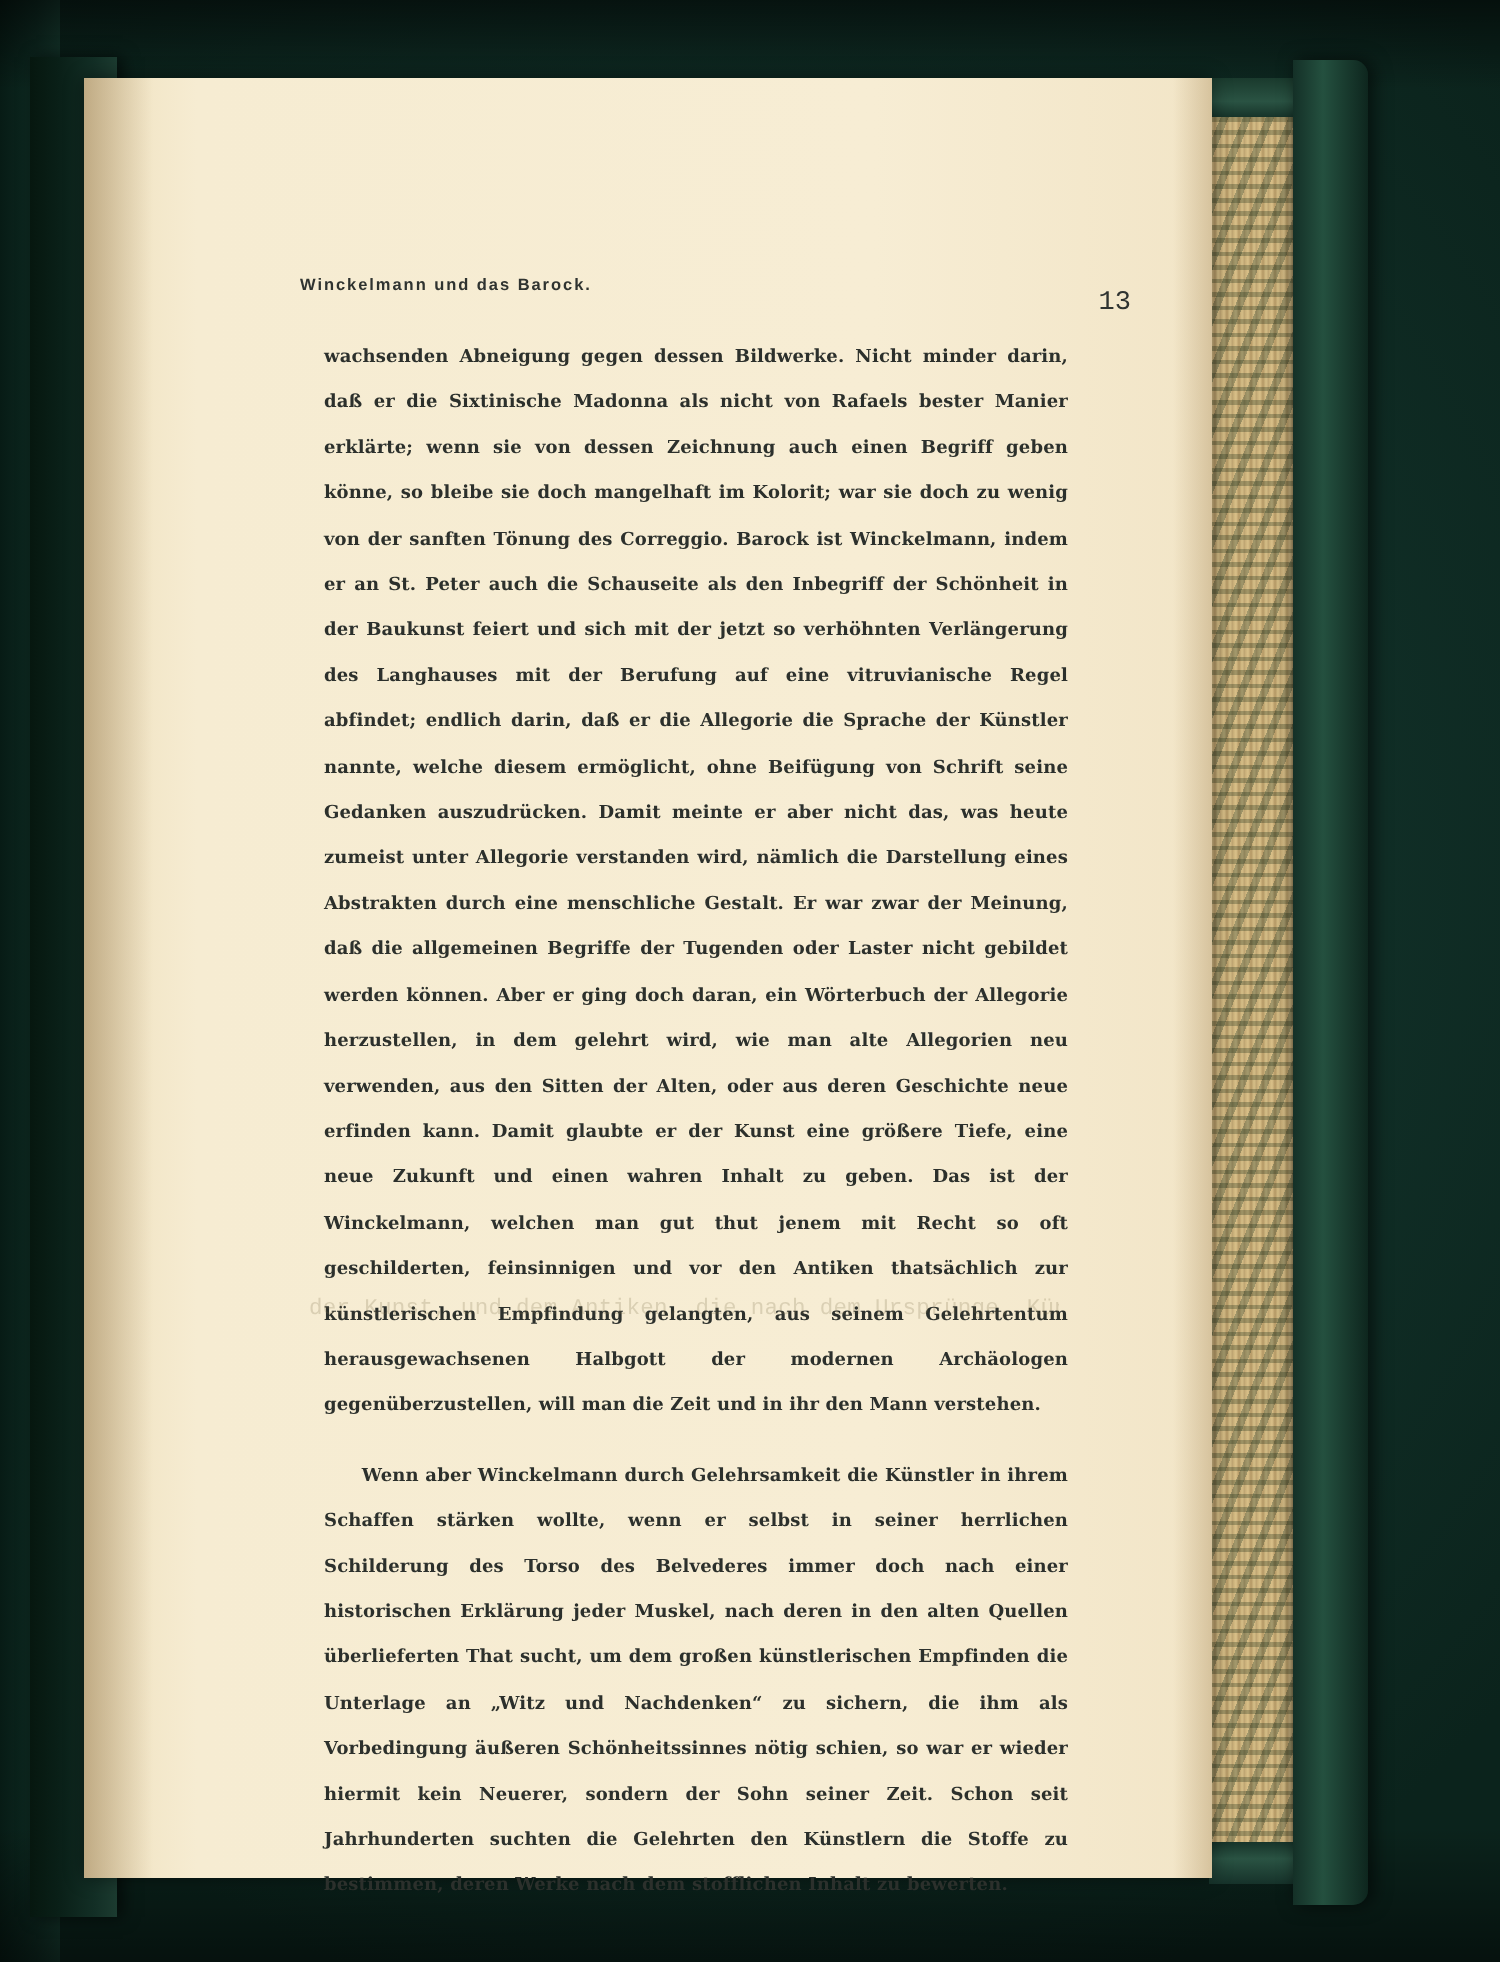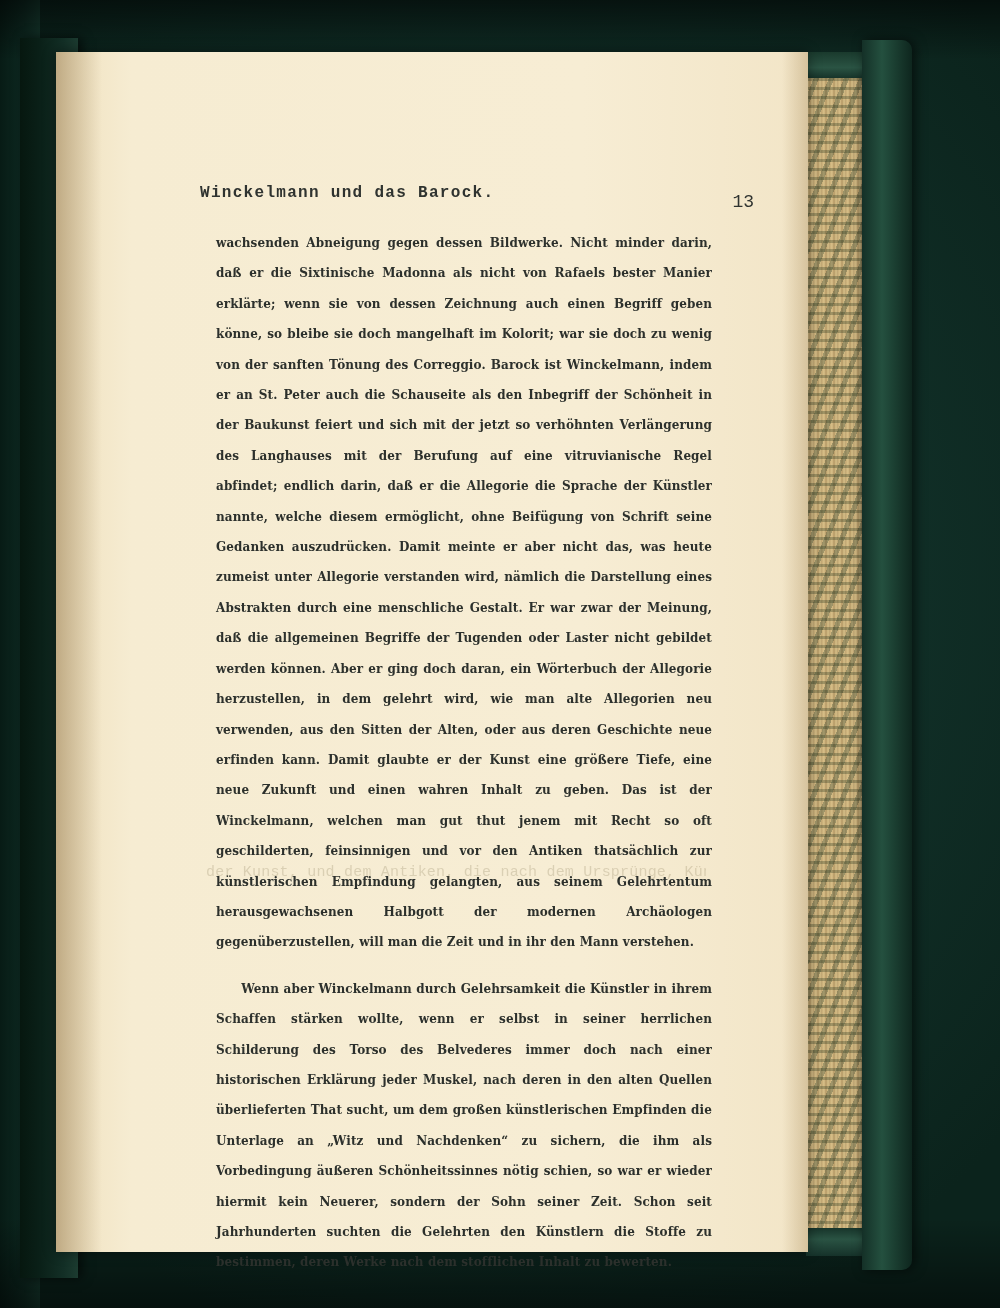--- a/index.html
+++ b/index.html
@@ -119,22 +119,22 @@
     left: 144px; top: 132px;
     width: 528px;
   }
   .runhead {
     display: flex;
     align-items: baseline;
     justify-content: space-between;
     margin-bottom: 26px;
   }
   .runhead-title {
-    font-family: Liberation Mono, monospace;
-    font-size: 16px;
+    font-family: Liberation Sans, sans-serif;
+    font-size: 11px;
     letter-spacing: 1.3px;
     color: #2f3330;
     font-weight: 700;
   }
   .runhead-page {
     position: absolute;
     right: -26px;
     top: 8px;
     font-family: Liberation Mono, monospace;
     font-size: 18px;

